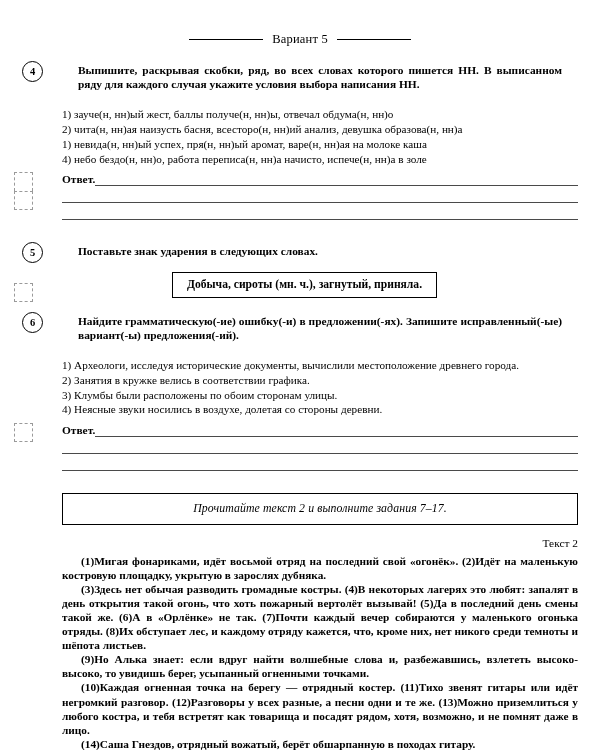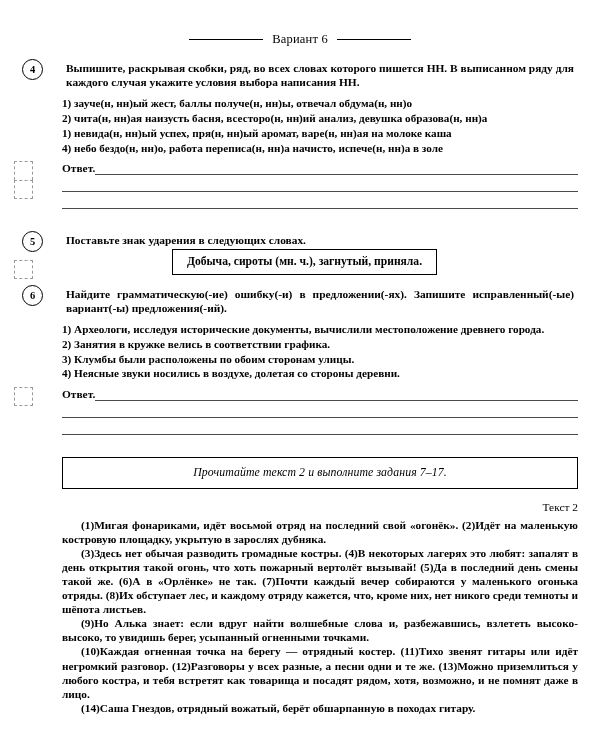--- a/index.html
+++ b/index.html
@@ -72,31 +72,31 @@
     line-height: 19px;
     text-align: center;
     font-family: "Liberation Serif", serif;
   }
 
   .prompt {
     font-size: 11.4px;
     line-height: 14.2px;
     text-align: justify;
     font-weight: bold;
-    margin: 4px;
+    margin: 16px;
     text-justify: inter-word;
   }
 
   .options {
     margin: 7px 0 0 0;
     padding: 0;
     list-style: none;
     font-size: 11.2px;
     line-height: 14.2px;
-    font-weight: bold;
+    font-weight: normal;
   }
   .options li {
     padding-left: 13px;
     text-indent: -13px;
     margin-bottom: 0.5px;
     text-align: justify;
   }
 
   
   .answer-block {
@@ -182,21 +182,21 @@
     font-weight: bold;
   }
 </style>
 </head>
 <body>
 
 <div class="page">
 
   <div class="running-head">
     <span class="rule"></span>
-    <span class="variant-title">Вариант 6</span>
+    <span class="variant-title">Вариант 5</span>
     <span class="rule"></span>
   </div>
 
   <div class="content">
 
     <section class="task">
       <div class="task-num">4</div>
       <p class="prompt">Выпишите, раскрывая скобки, ряд, во всех словах которого пишется НН. В выписанном ряду для каждого случая укажите условия выбора написания НН.</p>
       <ul class="options">
         <li>1) зауче(н, нн)ый жест, баллы получе(н, нн)ы, отвечал обдума(н, нн)о</li>

